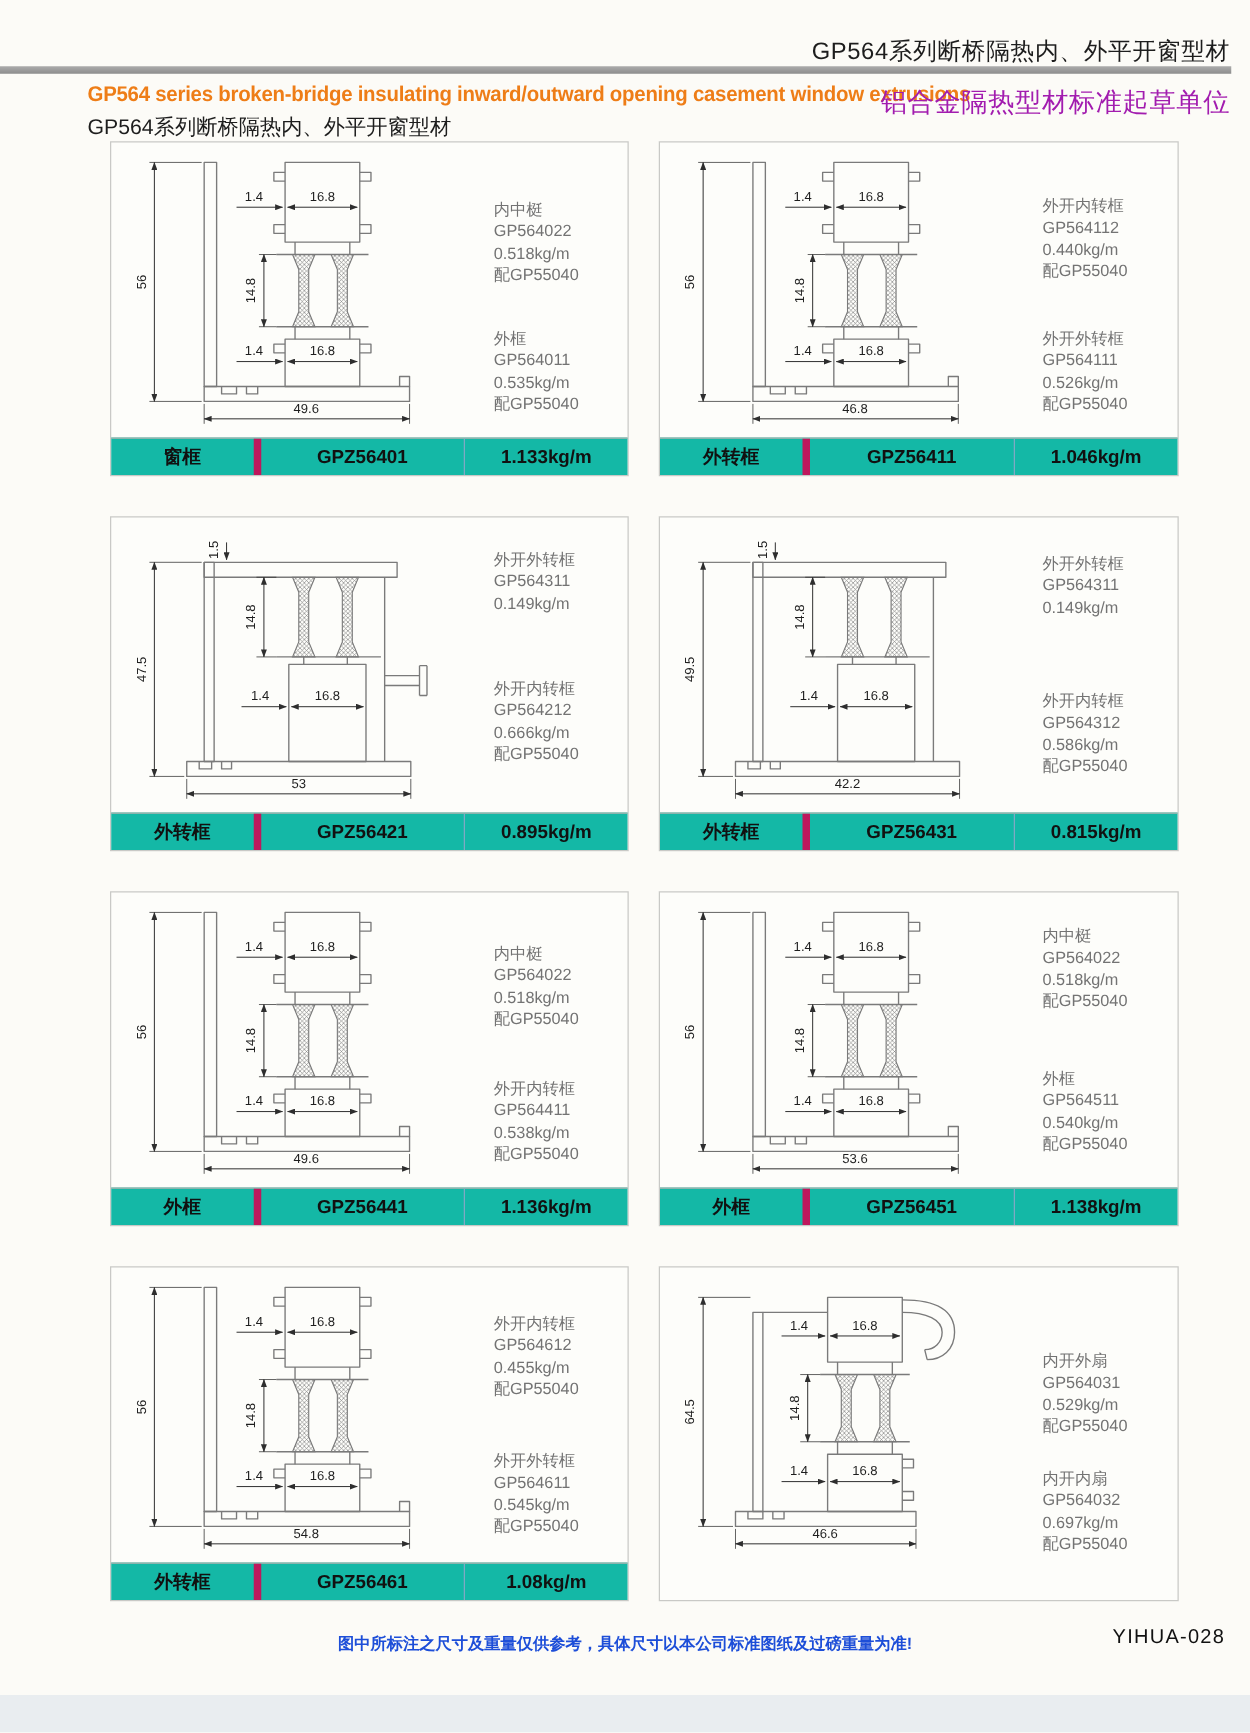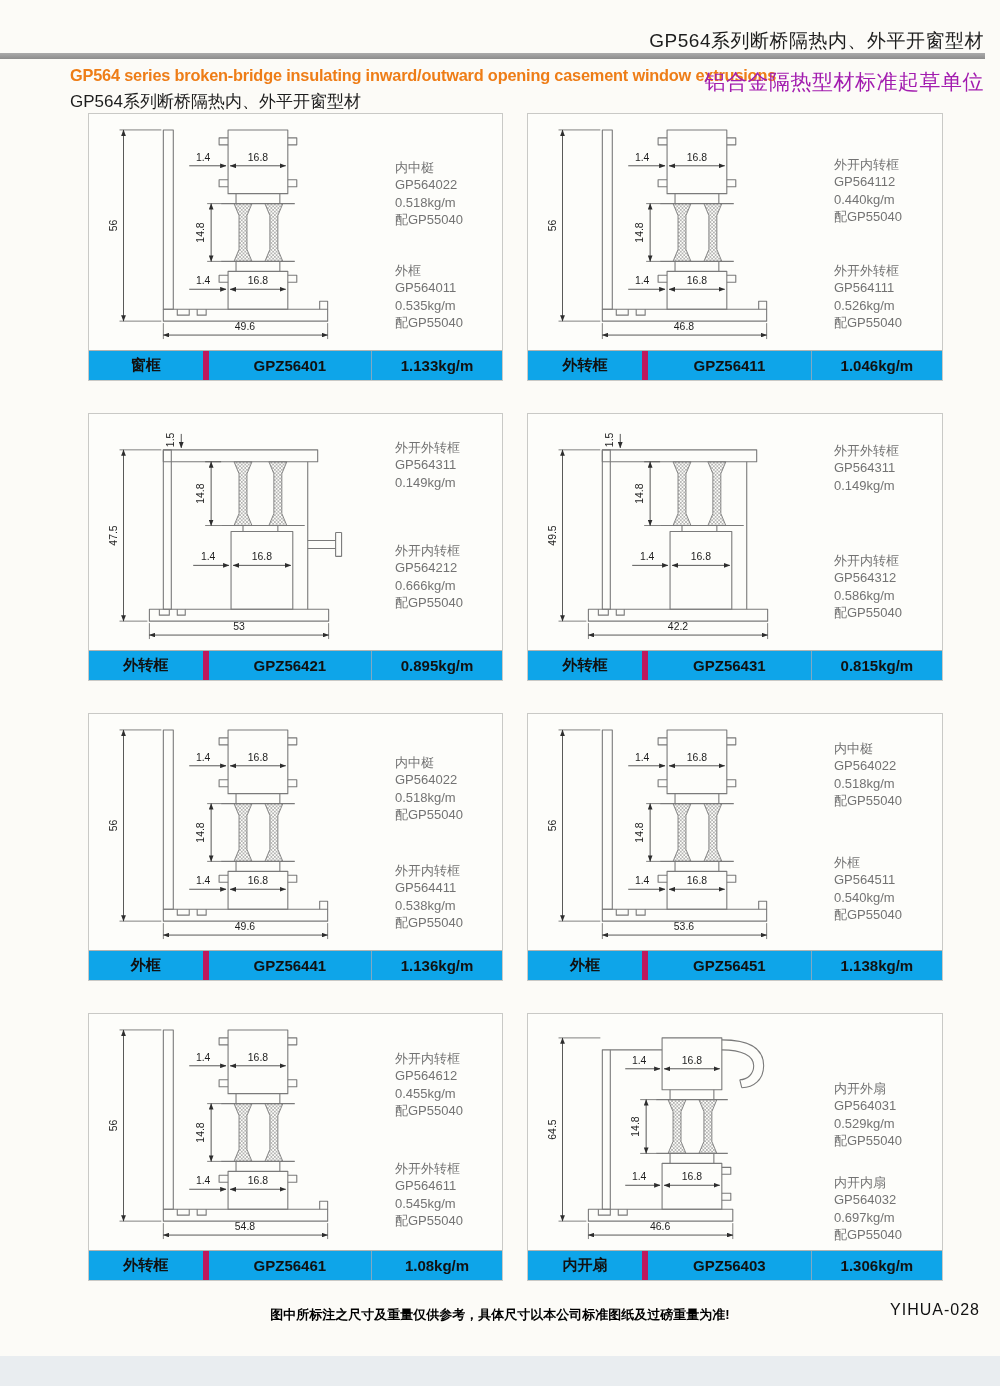--- a/index.html
+++ b/index.html
@@ -18,27 +18,27 @@
   
   .panels{position:absolute;top:113px;left:88px;width:855px;
     display:grid;grid-template-columns:415px 416px;column-gap:24px;row-gap:32px}
   .panel{height:268px;border:1px solid #c9c9c6;background:#fdfdfa;box-sizing:border-box;position:relative}
   .drawing{position:relative;height:237px}
   .svg-slot{position:absolute;left:4px;top:0;width:300px;height:237px}
   .ann{position:absolute;left:306px;width:112px;font-size:13px;line-height:1.34;color:#737373}
   .ann-line{white-space:nowrap}
   
   .ptable{position:absolute;bottom:0;left:0;right:0;height:29px;display:flex;
-    background:#0ea5e9;border-top:1px solid #b3b3b0;font-weight:700;font-size:15px;color:#111}
+    background:#14b8a6;border-top:1px solid #b3b3b0;font-weight:700;font-size:15px;color:#111}
   .ptable .cell{display:flex;align-items:center;justify-content:center}
   .c1{width:28%}
   .c2{width:40%;border-left:6px solid #be185d}
   .c3{width:32%;border-left:1px solid #7fa9c4}
   
-  .footer-note{position:absolute;top:1306px;left:0;width:100%;text-align:center;font-size:13px;font-weight:600;color:#000000}
+  .footer-note{position:absolute;top:1306px;left:0;width:100%;text-align:center;font-size:13px;font-weight:600;color:#1d4ed8}
   .page-code{position:absolute;top:1301px;right:20px;font-size:16px;font-weight:400;letter-spacing:1px;color:#111}
   .bottom-band{position:absolute;bottom:0;left:0;width:100%;height:30px;background:#e9edf0}
   
   .pf{fill:none;stroke:#7a7a7a;stroke-width:1.1;stroke-linejoin:round}
   .tb{fill:url(#hatch);stroke:#7a7a7a;stroke-width:.9}
   .dim{stroke:#2e2e2e;stroke-width:.8}
   .ext{fill:none;stroke:#2e2e2e;stroke-width:.6}
   .dt{font-size:10.5px;fill:#1e1e1e;font-family:"Liberation Sans",sans-serif}
 </style>
 </head>
@@ -474,24 +474,19 @@
         <div class="ann-line">0.529kg/m</div>
         <div class="ann-line">配GP55040</div>
       </div>
       <div class="ann" style="top:160px">
         <div class="ann-line">内开内扇</div>
         <div class="ann-line">GP564032</div>
         <div class="ann-line">0.697kg/m</div>
         <div class="ann-line">配GP55040</div>
       </div>
     </div>
-    <div class="ptable">
-      <div class="cell c1">内开扇</div>
-      <div class="cell c2">GPZ56403</div>
-      <div class="cell c3">1.306kg/m</div>
-    </div>
   </section>
 
 </div>
 
 <div class="footer-note">图中所标注之尺寸及重量仅供参考，具体尺寸以本公司标准图纸及过磅重量为准!</div>
 <div class="page-code">YIHUA-028</div>
 <div class="bottom-band"></div>
 
 </body></html>

